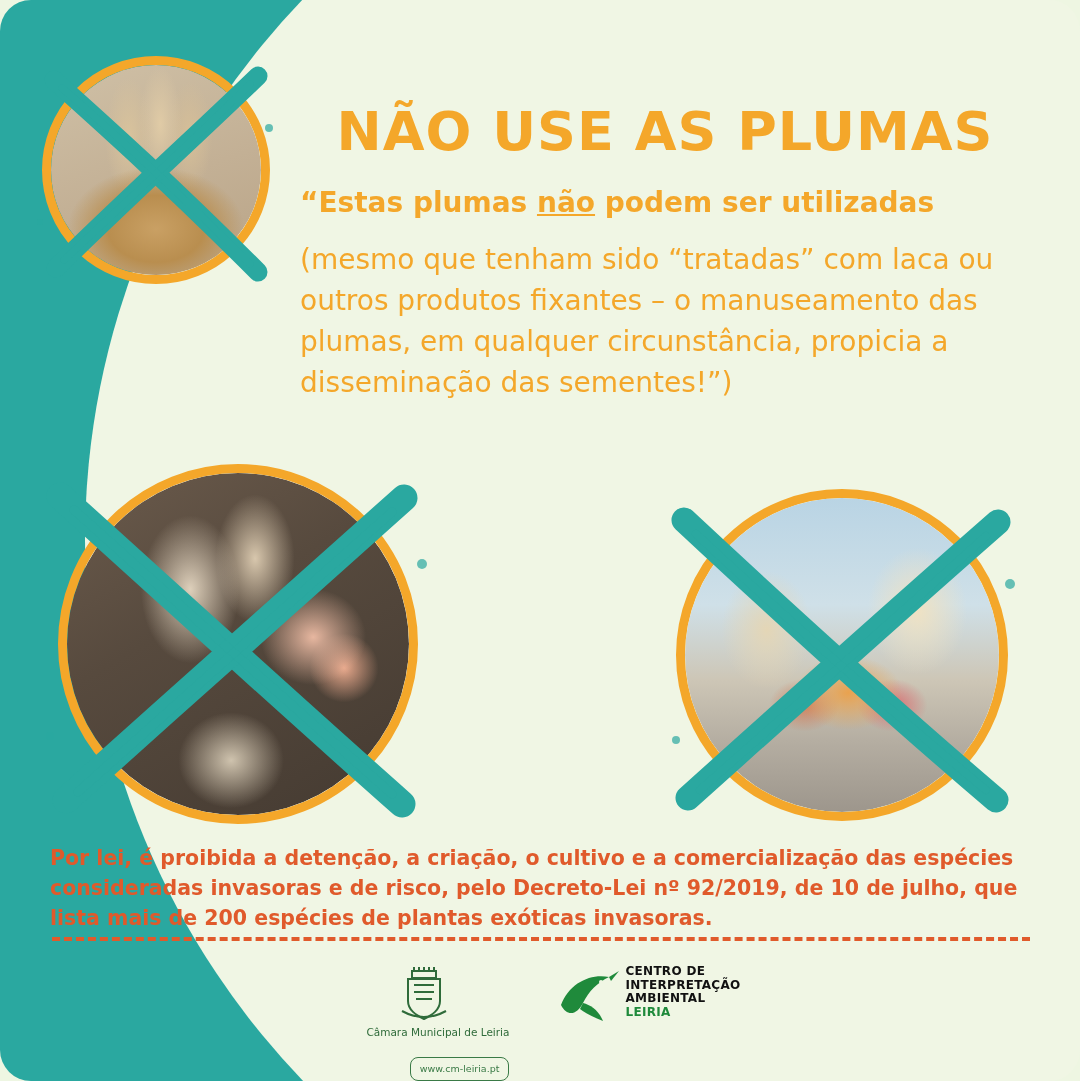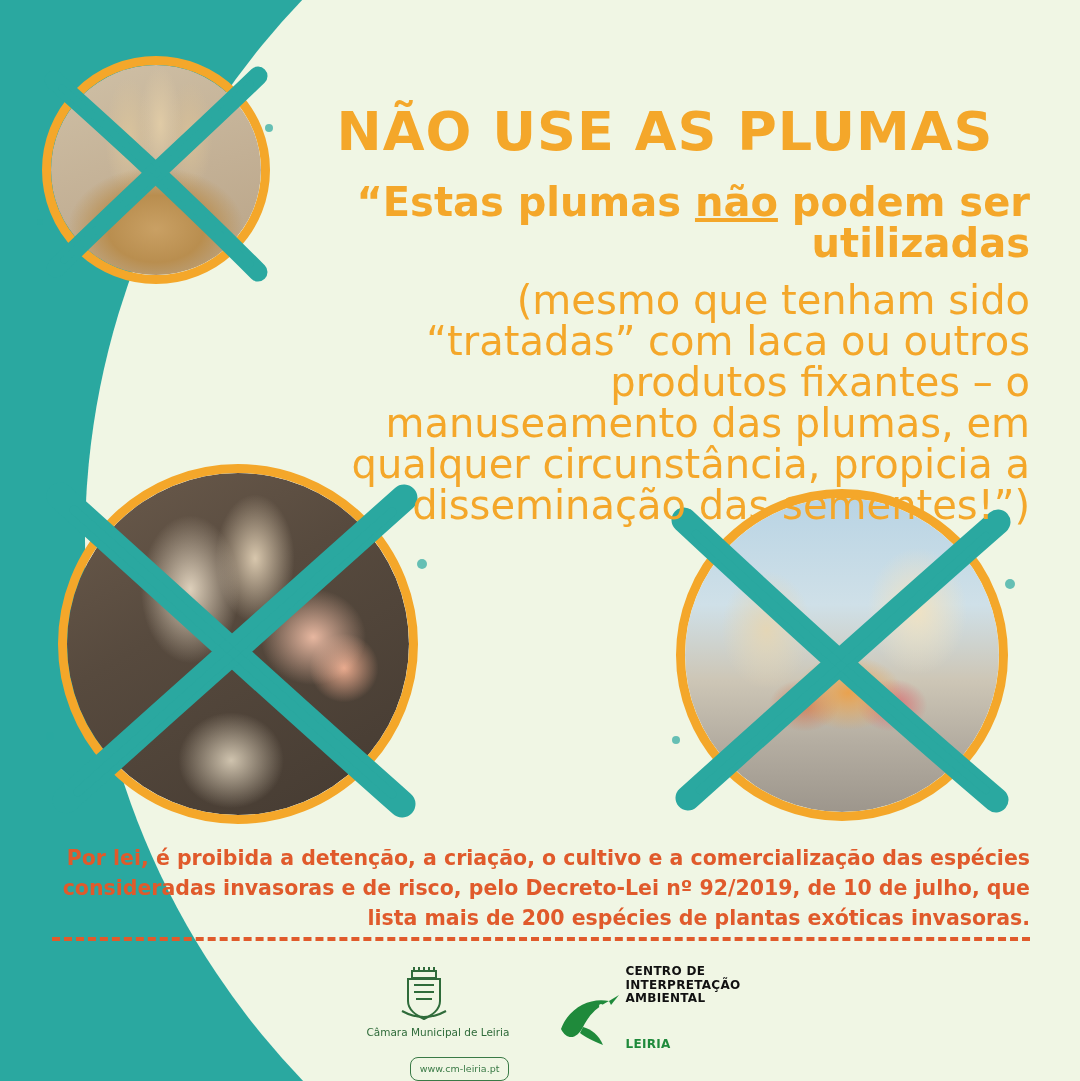--- a/index.html
+++ b/index.html
@@ -12,20 +12,21 @@
     font-family: "DejaVu Sans", sans-serif;
     background: #eef6e2;
     overflow: hidden;
   }
   .poster {
     position: relative;
     width: 1080px;
     height: 1081px;
     background: #f0f6e4;
     overflow: hidden;
+    border-radius: 31px;
   }
   
   .teal-bg {
     position: absolute;
     left: 0;
     top: 0;
     width: 560px;
     height: 1081px;
     background: #2aa8a0;
     z-index: 1;
@@ -132,44 +133,44 @@
     font-family: "DejaVu Sans", sans-serif;
     font-weight: bold;
     font-size: 54px;
     letter-spacing: 1px;
   }
   .quote {
     position: absolute;
     left: 300px;
     top: 182px;
     width: 730px;
-    text-align: right;
+    text-align: left;
     color: #f4a72a;
-    font-size: 40px;
+    font-size: 28px;
     line-height: 41px;
   }
   .quote .strong {
     font-weight: bold;
     display: block;
   }
   .quote .uline {
     text-decoration: underline;
   }
   .quote .rest {
     display: block;
     margin-top: 16px;
   }
 
   
   .law {
     position: absolute;
     left: 50px;
     top: 843px;
     width: 980px;
-    text-align: right;
+    text-align: left;
     color: #e05a2b;
     font-weight: bold;
     font-size: 20.5px;
     line-height: 30px;
   }
   .dashed {
     position: absolute;
     left: 52px;
     top: 937px;
     width: 978px;
@@ -203,32 +204,32 @@
     display: inline-block;
     margin-top: 18px;
     border: 1px solid #3a7a46;
     border-radius: 8px;
     padding: 4px 9px;
     font-size: 9.5px;
     color: #3a7a46;
   }
   .logo-cia {
     display: flex;
-    align-items: flex-end;
+    align-items: flex-start;
     gap: 6px;
   }
   .cia-text {
     color: #111;
     font-weight: bold;
     font-size: 12px;
     line-height: 13.5px;
     letter-spacing: .3px;
     text-align: left;
   }
-  .cia-text .l4 { color: #1f8a3b; margin-top: 32px; }
+  .cia-text .l4 { color: #1f8a3b; }
 </style>
 </head>
 <body>
 
 <div class="poster">
 
   <div class="teal-bg"></div>
   <div class="cream-curve"></div>
   <div class="cream-bottom"></div>
 

